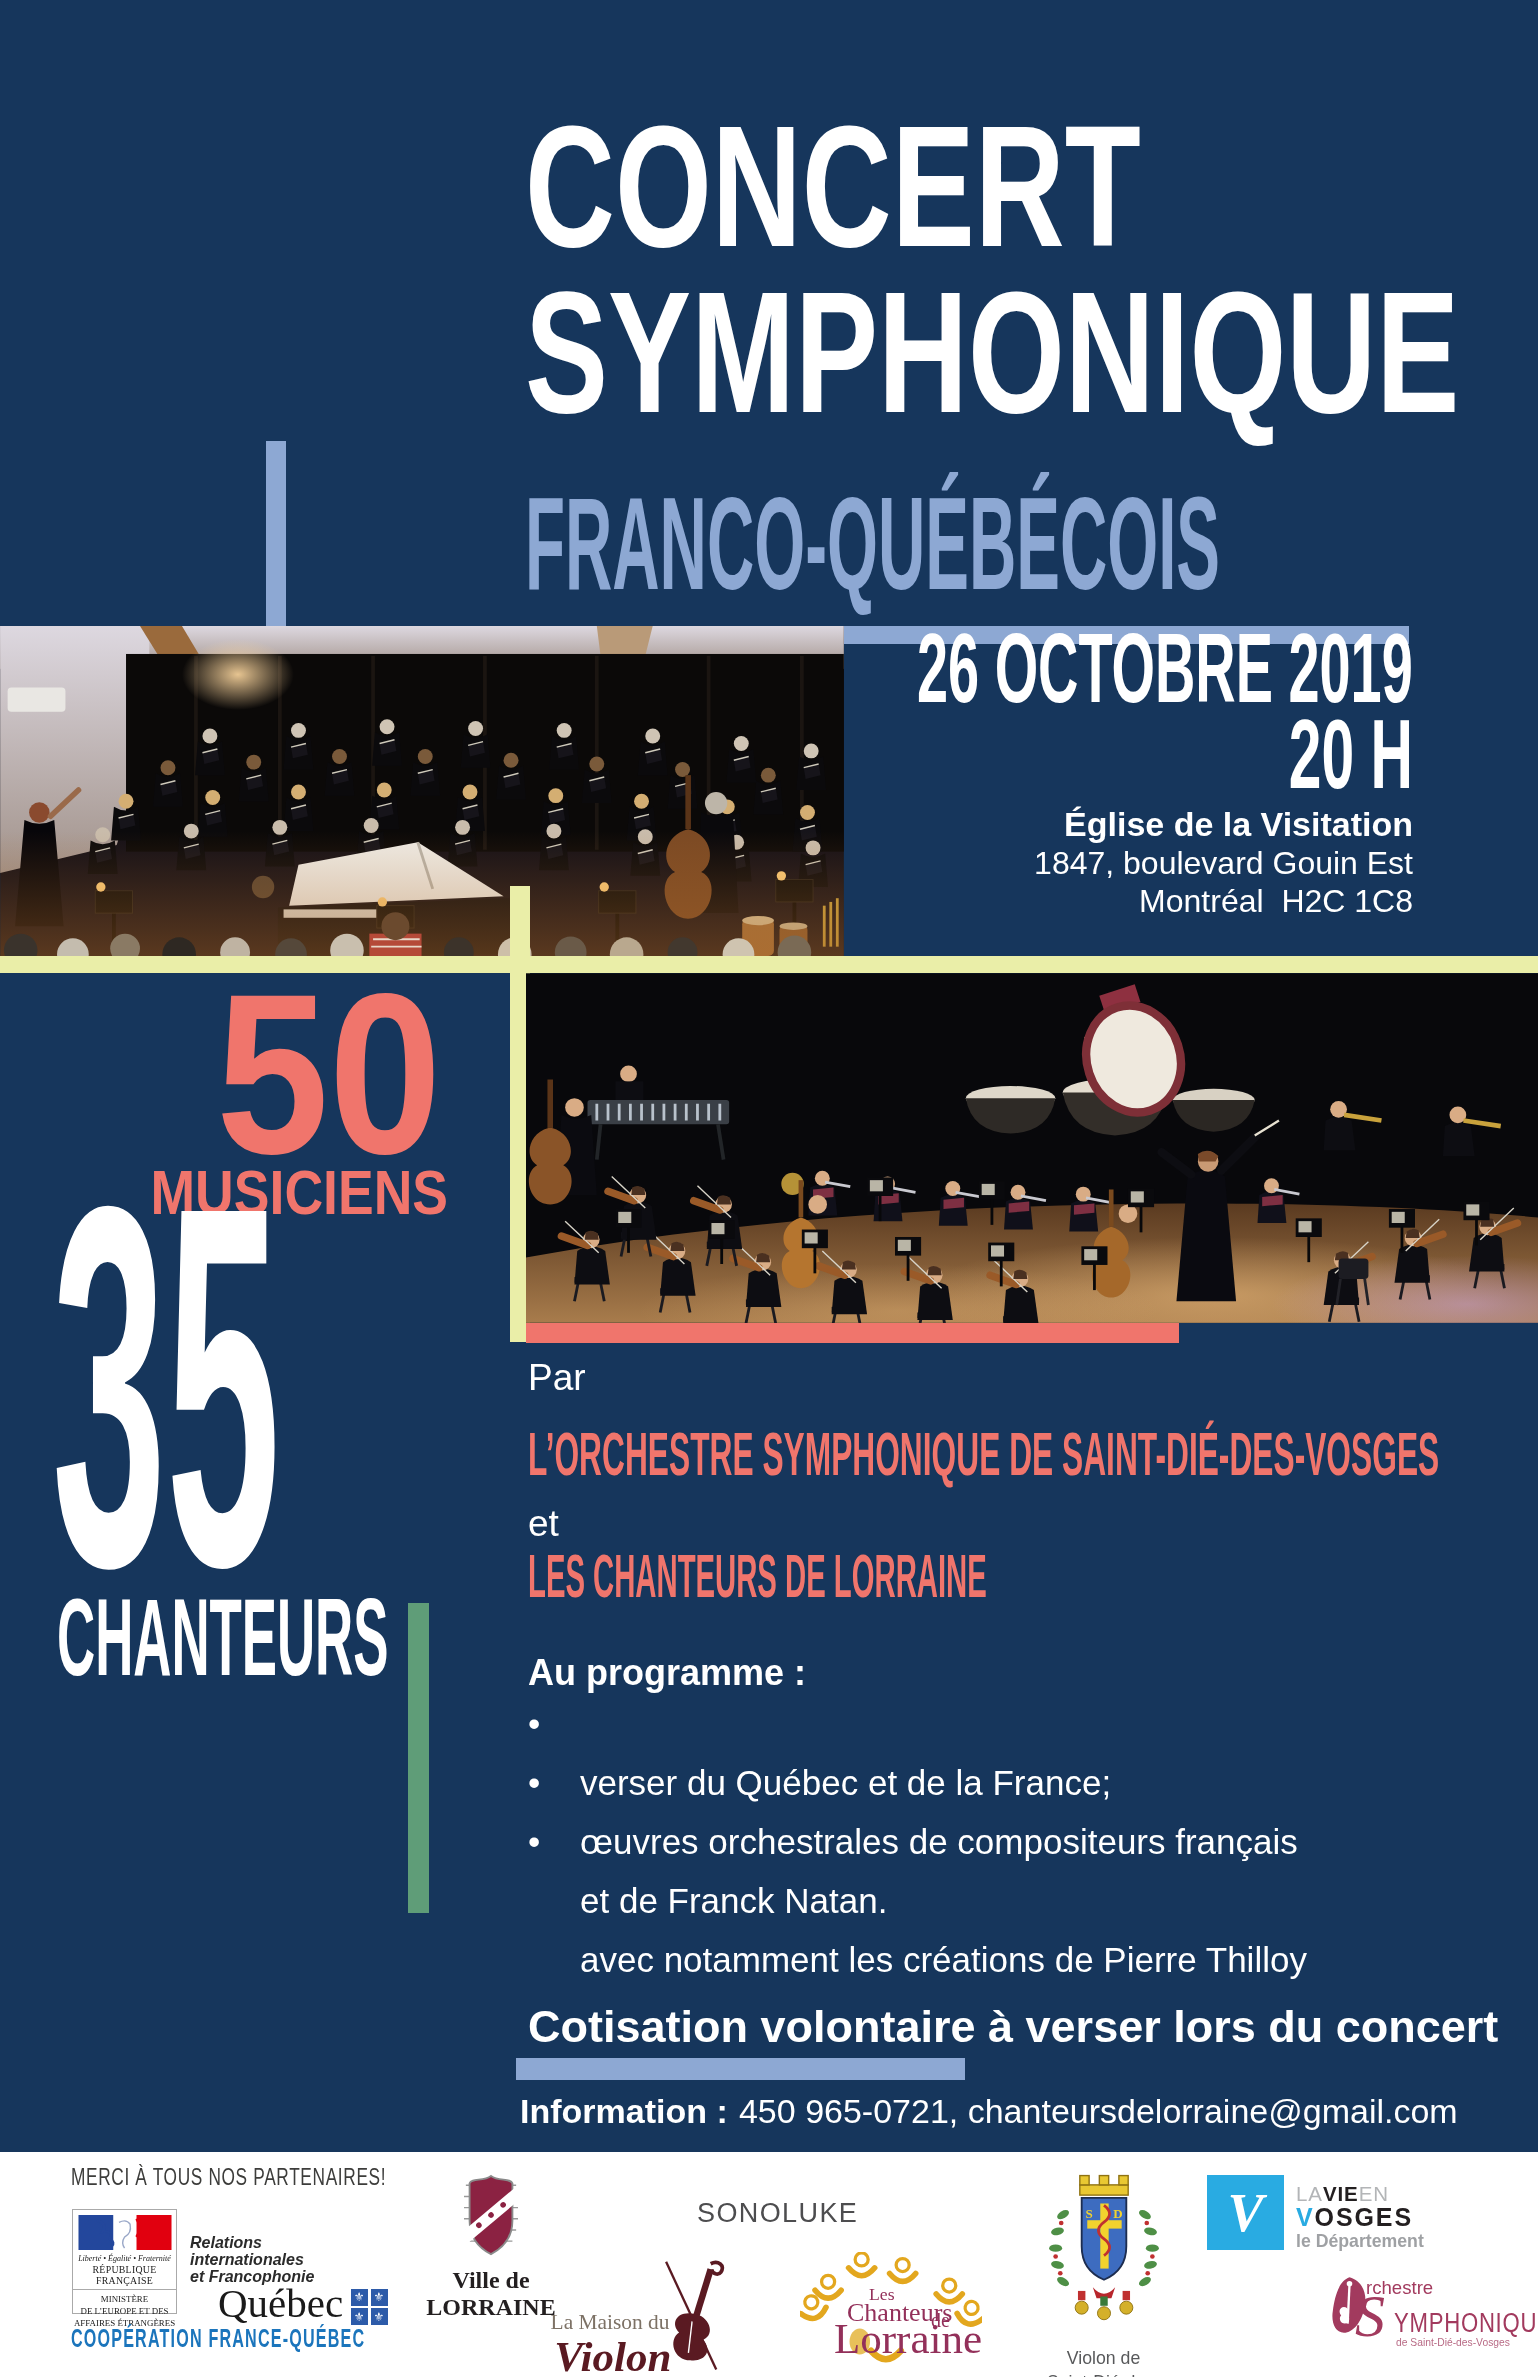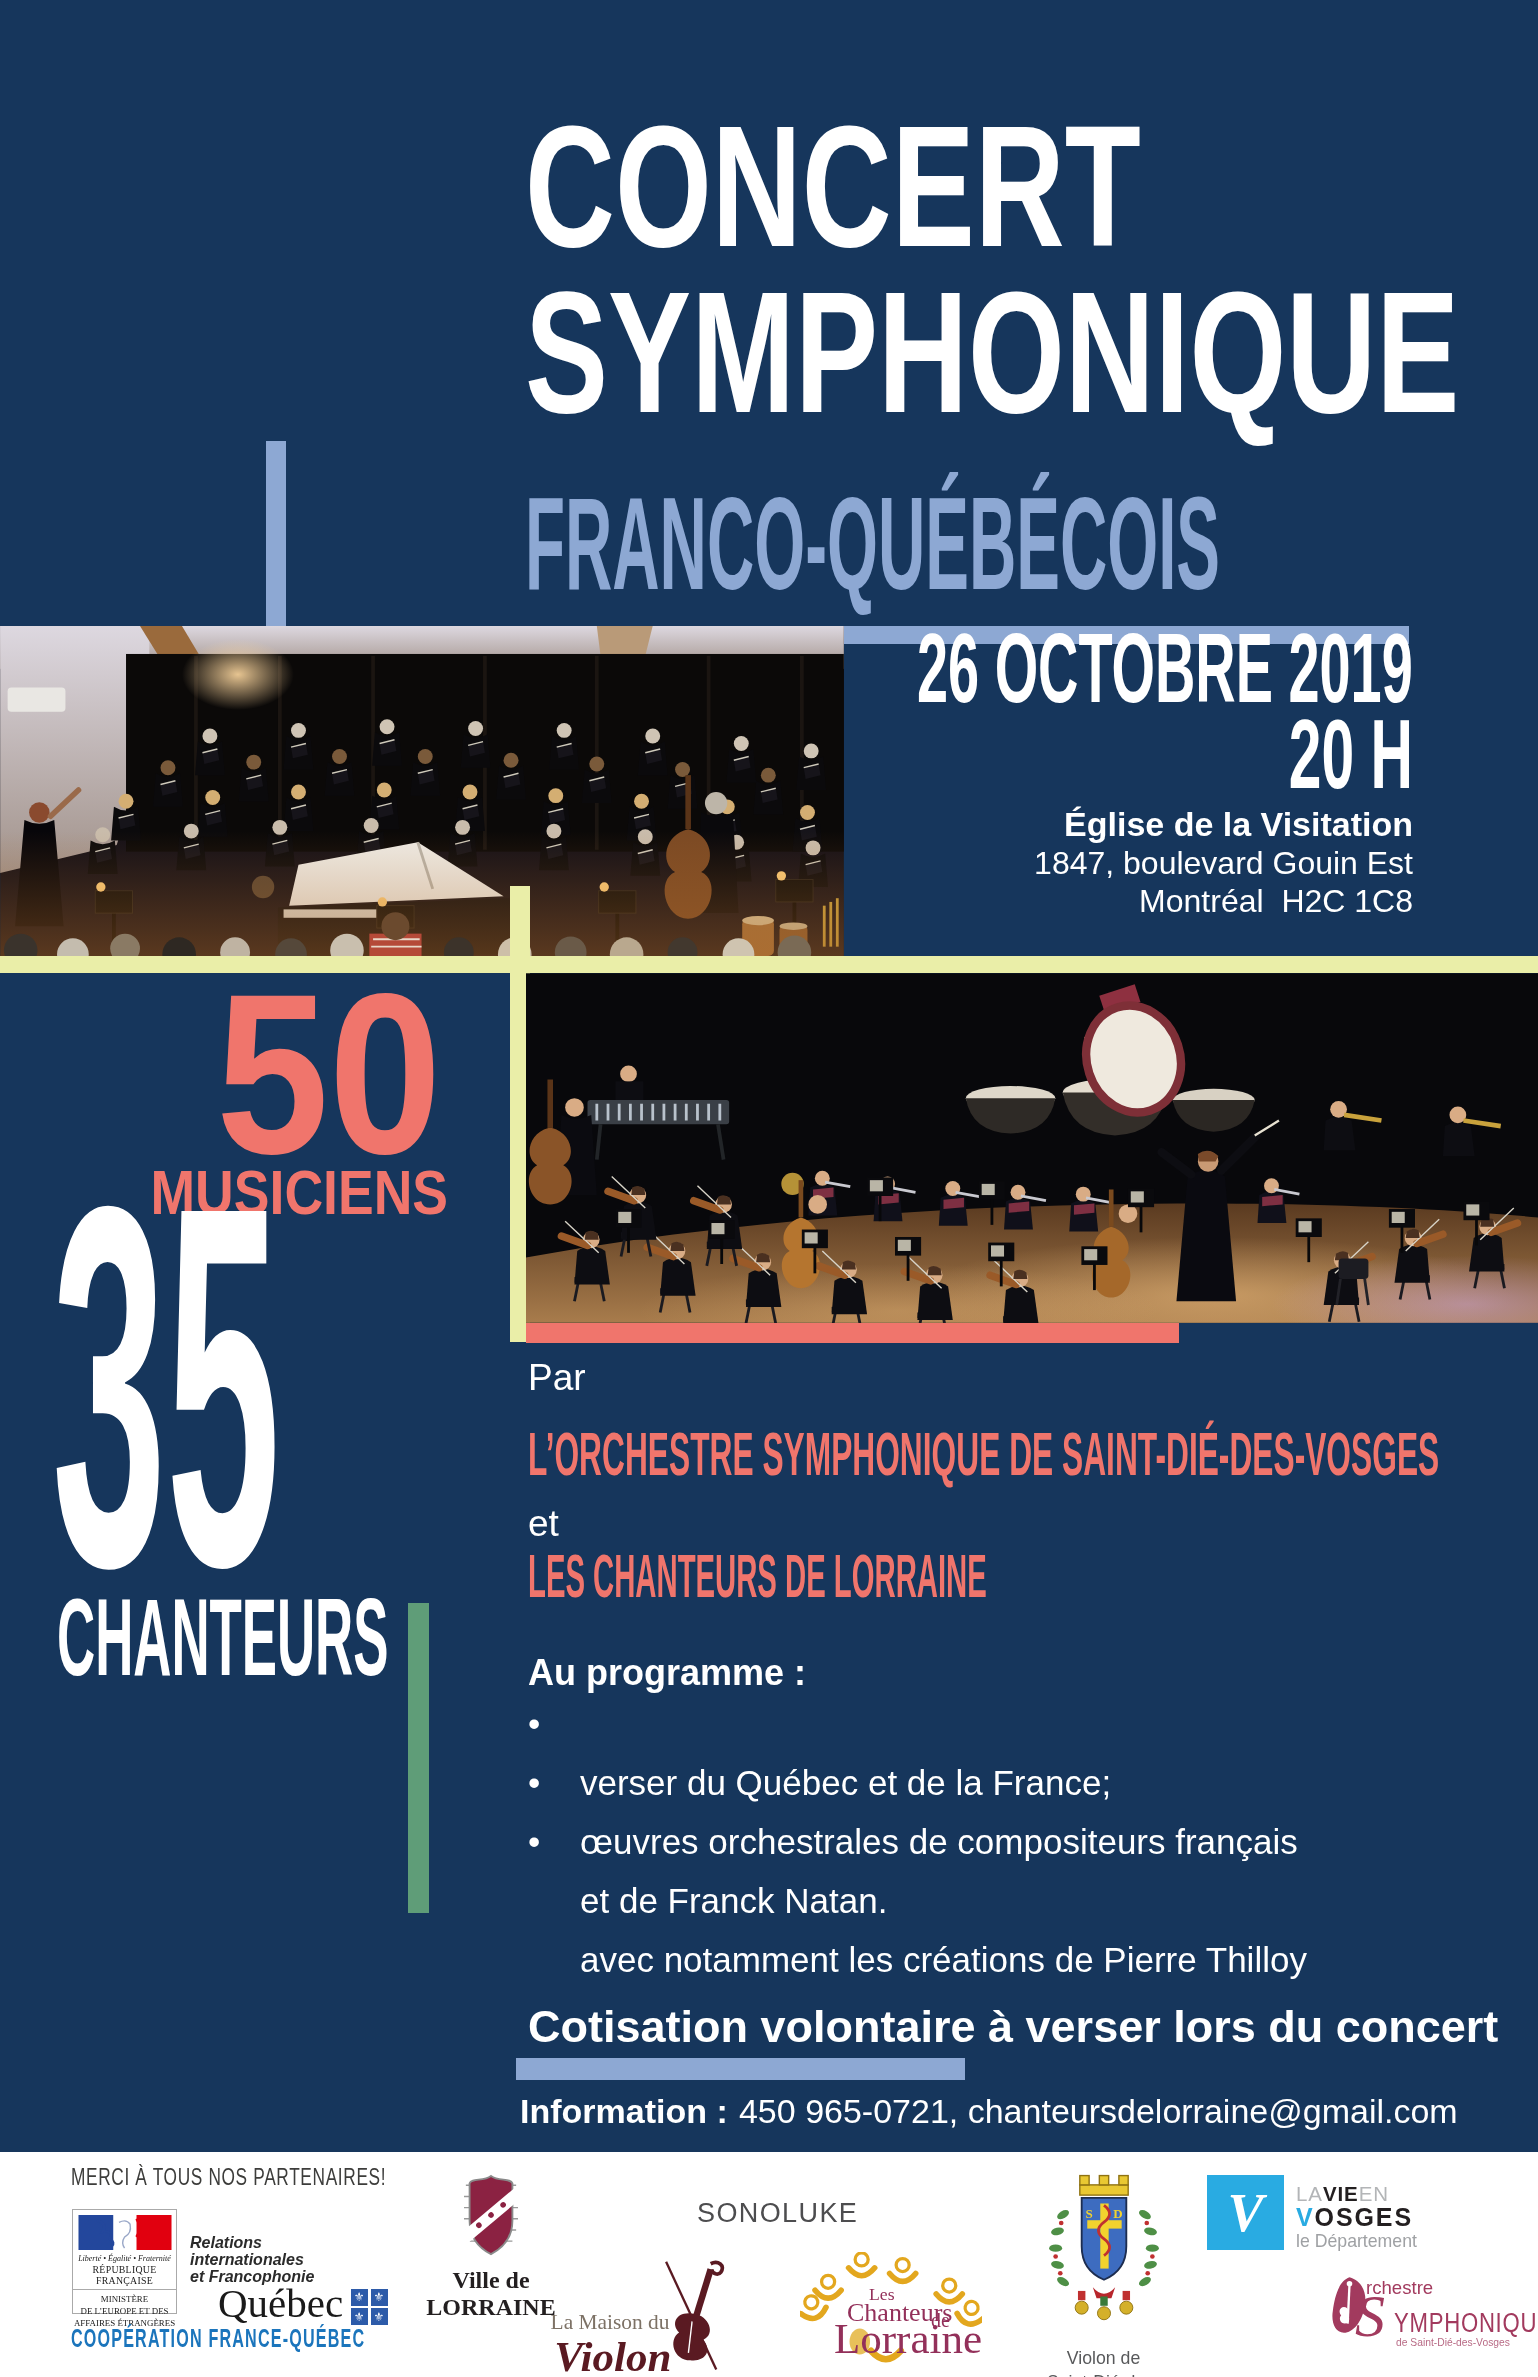--- a/index.html
+++ b/index.html
@@ -544,21 +544,21 @@
   <div class="abs" style="left:1207px;top:2175px;width:308px;height:84px;">
     <div class="abs" style="left:0;top:0;width:77px;height:75px;background:#29abe2;display:flex;align-items:center;justify-content:center;">
       <span class="ser b" style="color:#ffffff;font-size:54px;font-style:italic;line-height:1;">V</span>
     </div>
     <div class="t" style="left:89px;top:9.3px;font-size:20.5px;letter-spacing:0.9px;">
       <span style="color:#b3b5b7;">LA</span><span class="b" style="color:#231f20;">VIE</span><span style="color:#b3b5b7;">EN</span>
     </div>
     <div class="t b" style="left:89px;top:30px;font-size:25px;letter-spacing:1.9px;">
       <span style="color:#29abe2;">V</span><span style="color:#231f20;">OSGES</span>
     </div>
-    <div class="t" style="left:89px;top:58px;font-size:17.7px;color:#9fa1a4;">le Département</div>
+    <div class="t" style="left:89px;top:58px;font-size:17.7px;color:#9fa1a4;font-weight:bold;">le Département</div>
   </div>
 
   <div class="abs" style="left:1331px;top:2273px;width:196px;height:101px;">
     <svg class="abs" style="left:0;top:1.9px;" width="37" height="62" viewBox="0 0 40 66">
       <path d="M20,2 C34,6 40,20 36,36 C33,50 24,62 14,62 C4,62 0,50 2,38 C4,24 8,6 20,2 Z" fill="#a23a5e"></path>
       <line x1="20" y1="10" x2="18" y2="52" stroke="#ffffff" stroke-width="2.5"></line>
       <circle cx="20" cy="9" r="3" fill="#ffffff"></circle>
       <path d="M14,34 C9,34 8,40 11,43 C8,46 10,52 15,52 C20,52 21,46 18,43 C21,40 19,34 14,34 Z" fill="#ffffff"></path>
     </svg>
     <div class="t" style="left:35px;top:5.6px;font-size:18.6px;color:#a23a5e;">rchestre</div>

